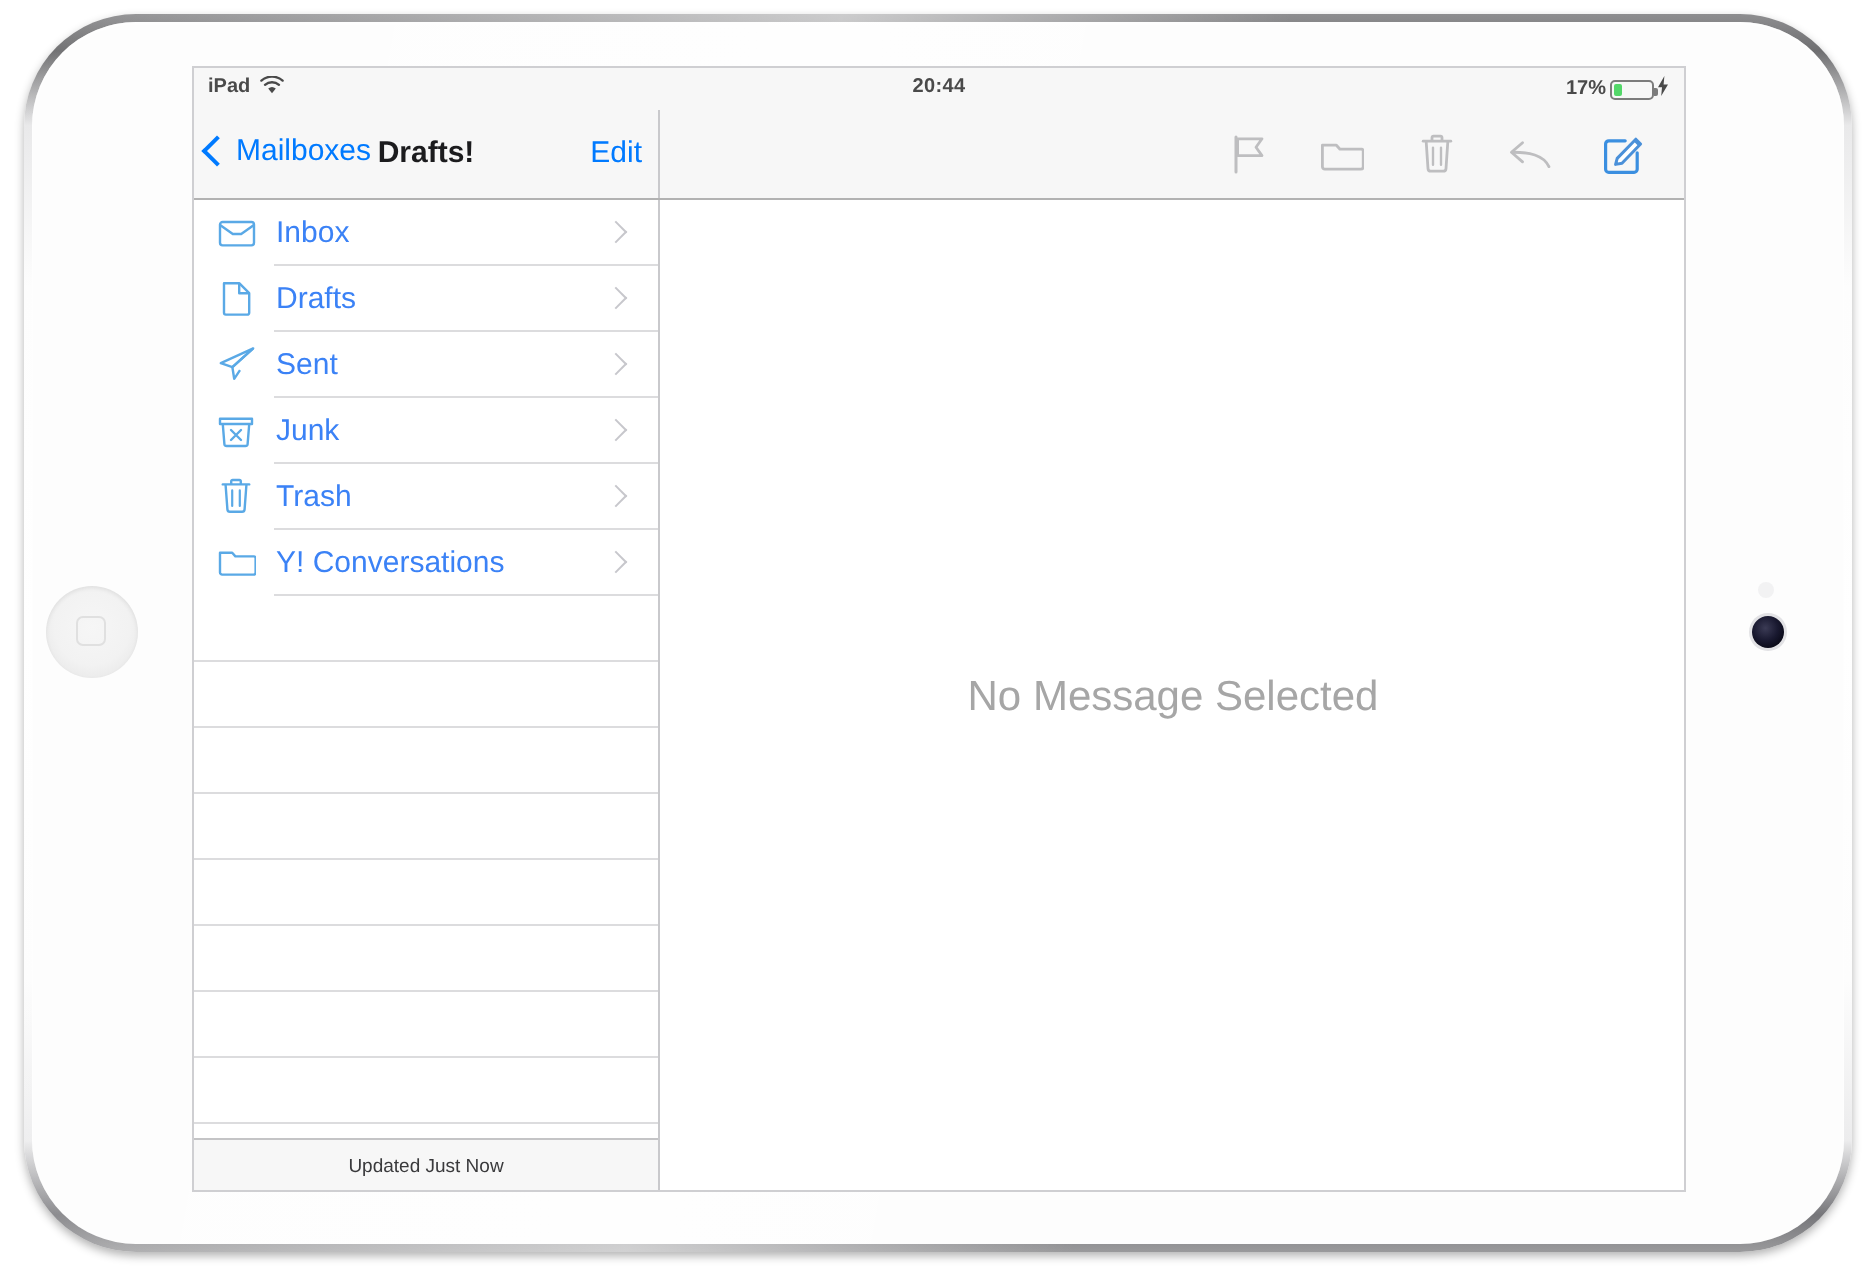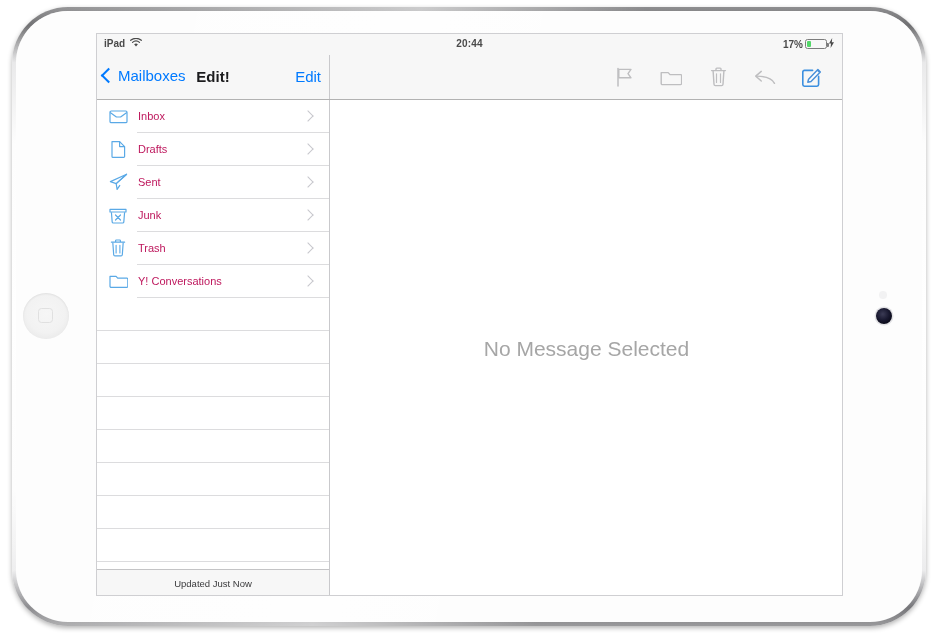--- a/index.html
+++ b/index.html
@@ -270,22 +270,22 @@
   }
   .mail-row .row-icon {
     width: 26px;
     margin-left: 8px;
     display: flex;
     align-items: center;
     justify-content: center;
     flex-shrink: 0;
   }
   .mail-row .row-label {
-    font-size: 11px;
-    color: #be185d;
+    font-size: 15px;
+    color: #3b82f6;
     margin-left: 7px;
     white-space: nowrap;
   }
   .mail-row .row-chevron {
     position: absolute;
     right: 17px;
     width: 7px;
     height: 7px;
     border-top: 1.7px solid #c7c7cc;
     border-right: 1.7px solid #c7c7cc;
@@ -374,21 +374,21 @@
       </span>
     </div>
   </div>
 
   <div class="nav-bar">
     <div class="nav-left">
       <div class="back-btn">
         <span class="chevron-left"></span>
         <span>Mailboxes</span>
       </div>
-      <div class="nav-title">Edit!</div>
+      <div class="nav-title">Drafts!</div>
       <div class="edit-btn">Edit</div>
     </div>
 
     <div class="nav-right">
       <div class="tool-icon disabled">
         <svg width="19" height="20" viewBox="0 0 19 20">
           <path d="M3 1.5 V19" stroke="#3c3c43" stroke-width="1.5" stroke-linecap="round" fill="none"></path>
           <path d="M3.8 2.4 H16 L13 6.6 L16 10.8 H3.8 Z" stroke="#3c3c43" stroke-width="1.4" fill="none" stroke-linejoin="round"></path>
         </svg>
       </div>

